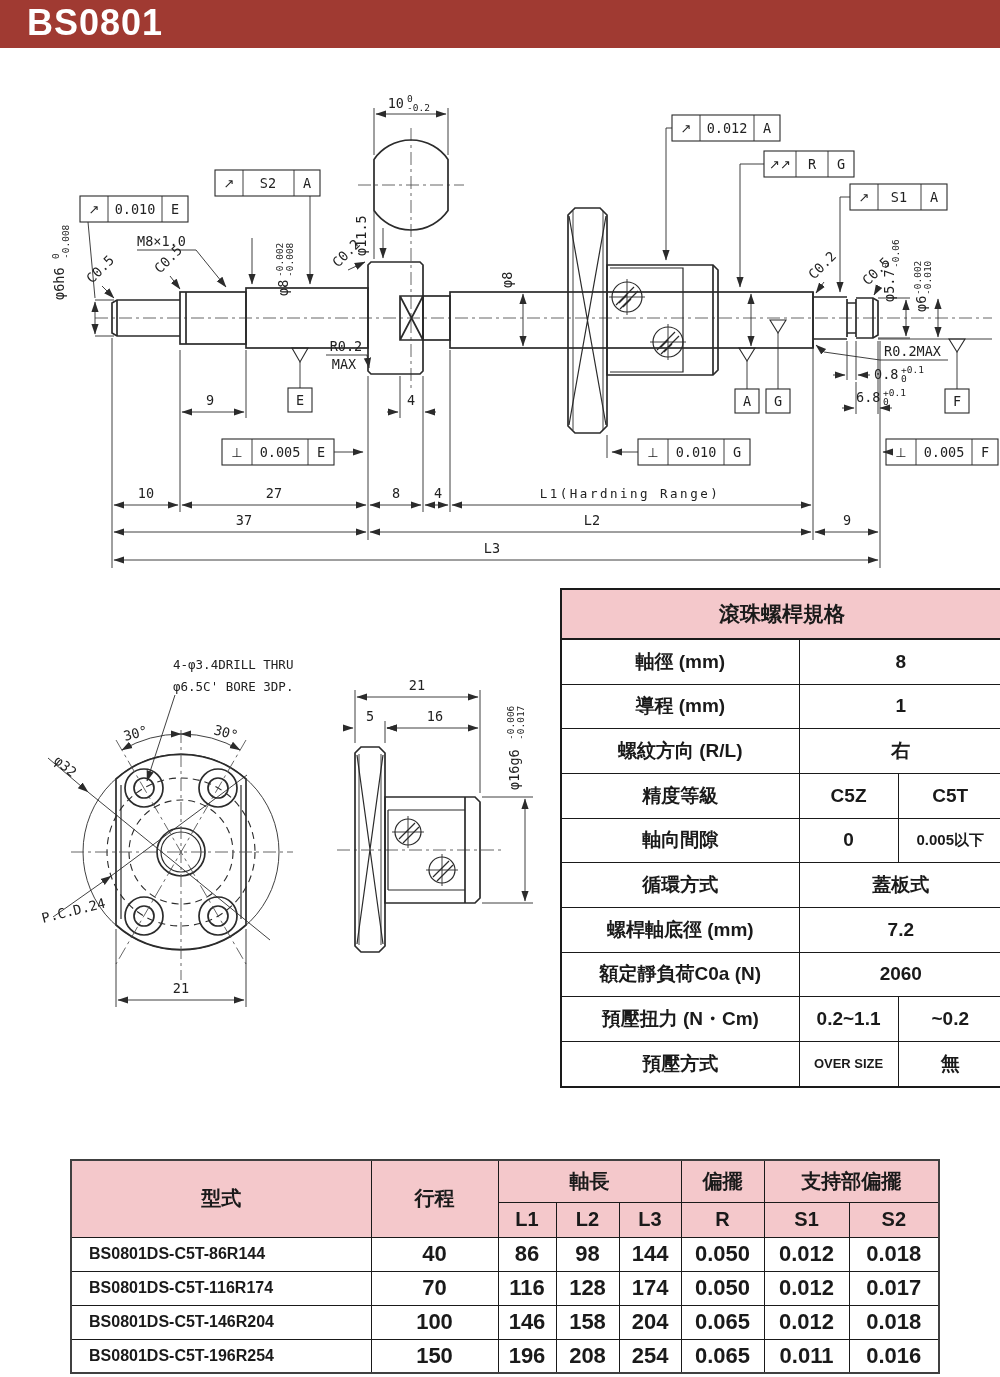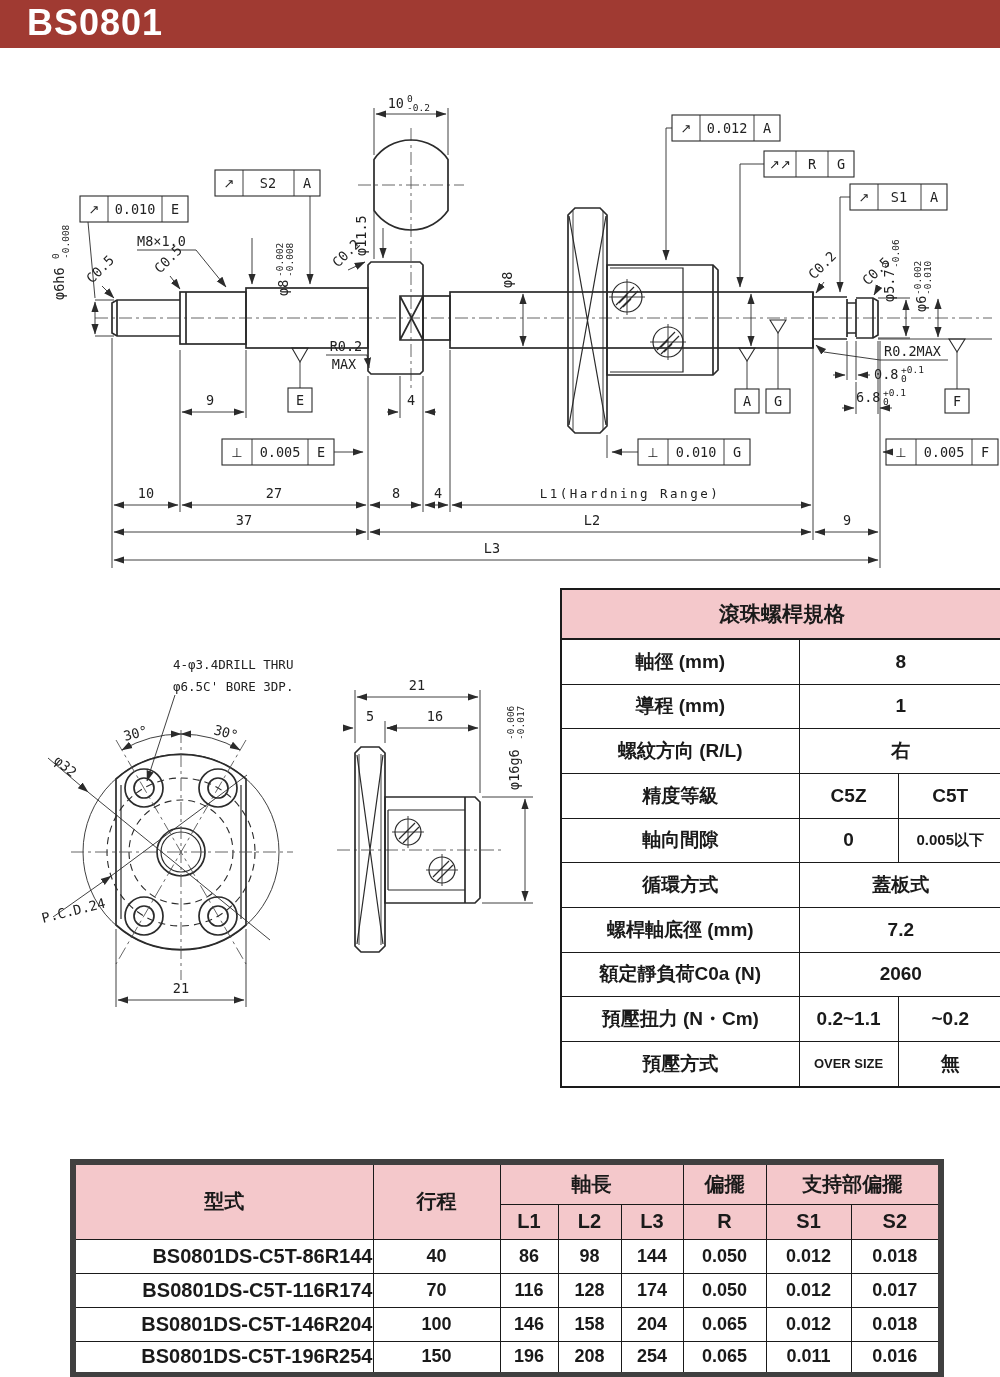--- a/index.html
+++ b/index.html
@@ -31,24 +31,24 @@
   #spec td,#spec th{border:1.5px solid #1a1a1a;text-align:center;padding:0;font-size:19px;overflow:hidden;}
   #spec .tt{background:#F4C8CB;font-size:21px;border:2px solid #1a1a1a;}
   #spec table{border:2px solid #1a1a1a;}
   #spec .small{font-size:15px;}
   #spec .tiny{font-size:13px;}
   
   #models{position:absolute;left:70px;top:1159px;width:868px;height:213px;}
   #models table{border-collapse:collapse;width:100%;height:100%;table-layout:fixed;
         font-weight:bold;color:#1a1a1a;}
   #models td,#models th{border:1.5px solid #1a1a1a;text-align:center;padding:0;font-size:19px;overflow:hidden;}
-  #models table{border:6px solid #404040;}
+  #models table{border:2px solid #404040;}
   #models th{background:#F4C8CB;font-weight:bold;font-size:20px;}
-  #models .mdl{text-align:right;padding-left:17px;font-size:20px;}
-  #models .num{font-size:18px;}
+  #models .mdl{text-align:left;padding-left:17px;font-size:16px;}
+  #models .num{font-size:22px;}
 </style>
 </head>
 <body>
 
 <div id="page">
 
   <div id="titlebar">
     <div class="t">BS0801</div>
   </div>
 

